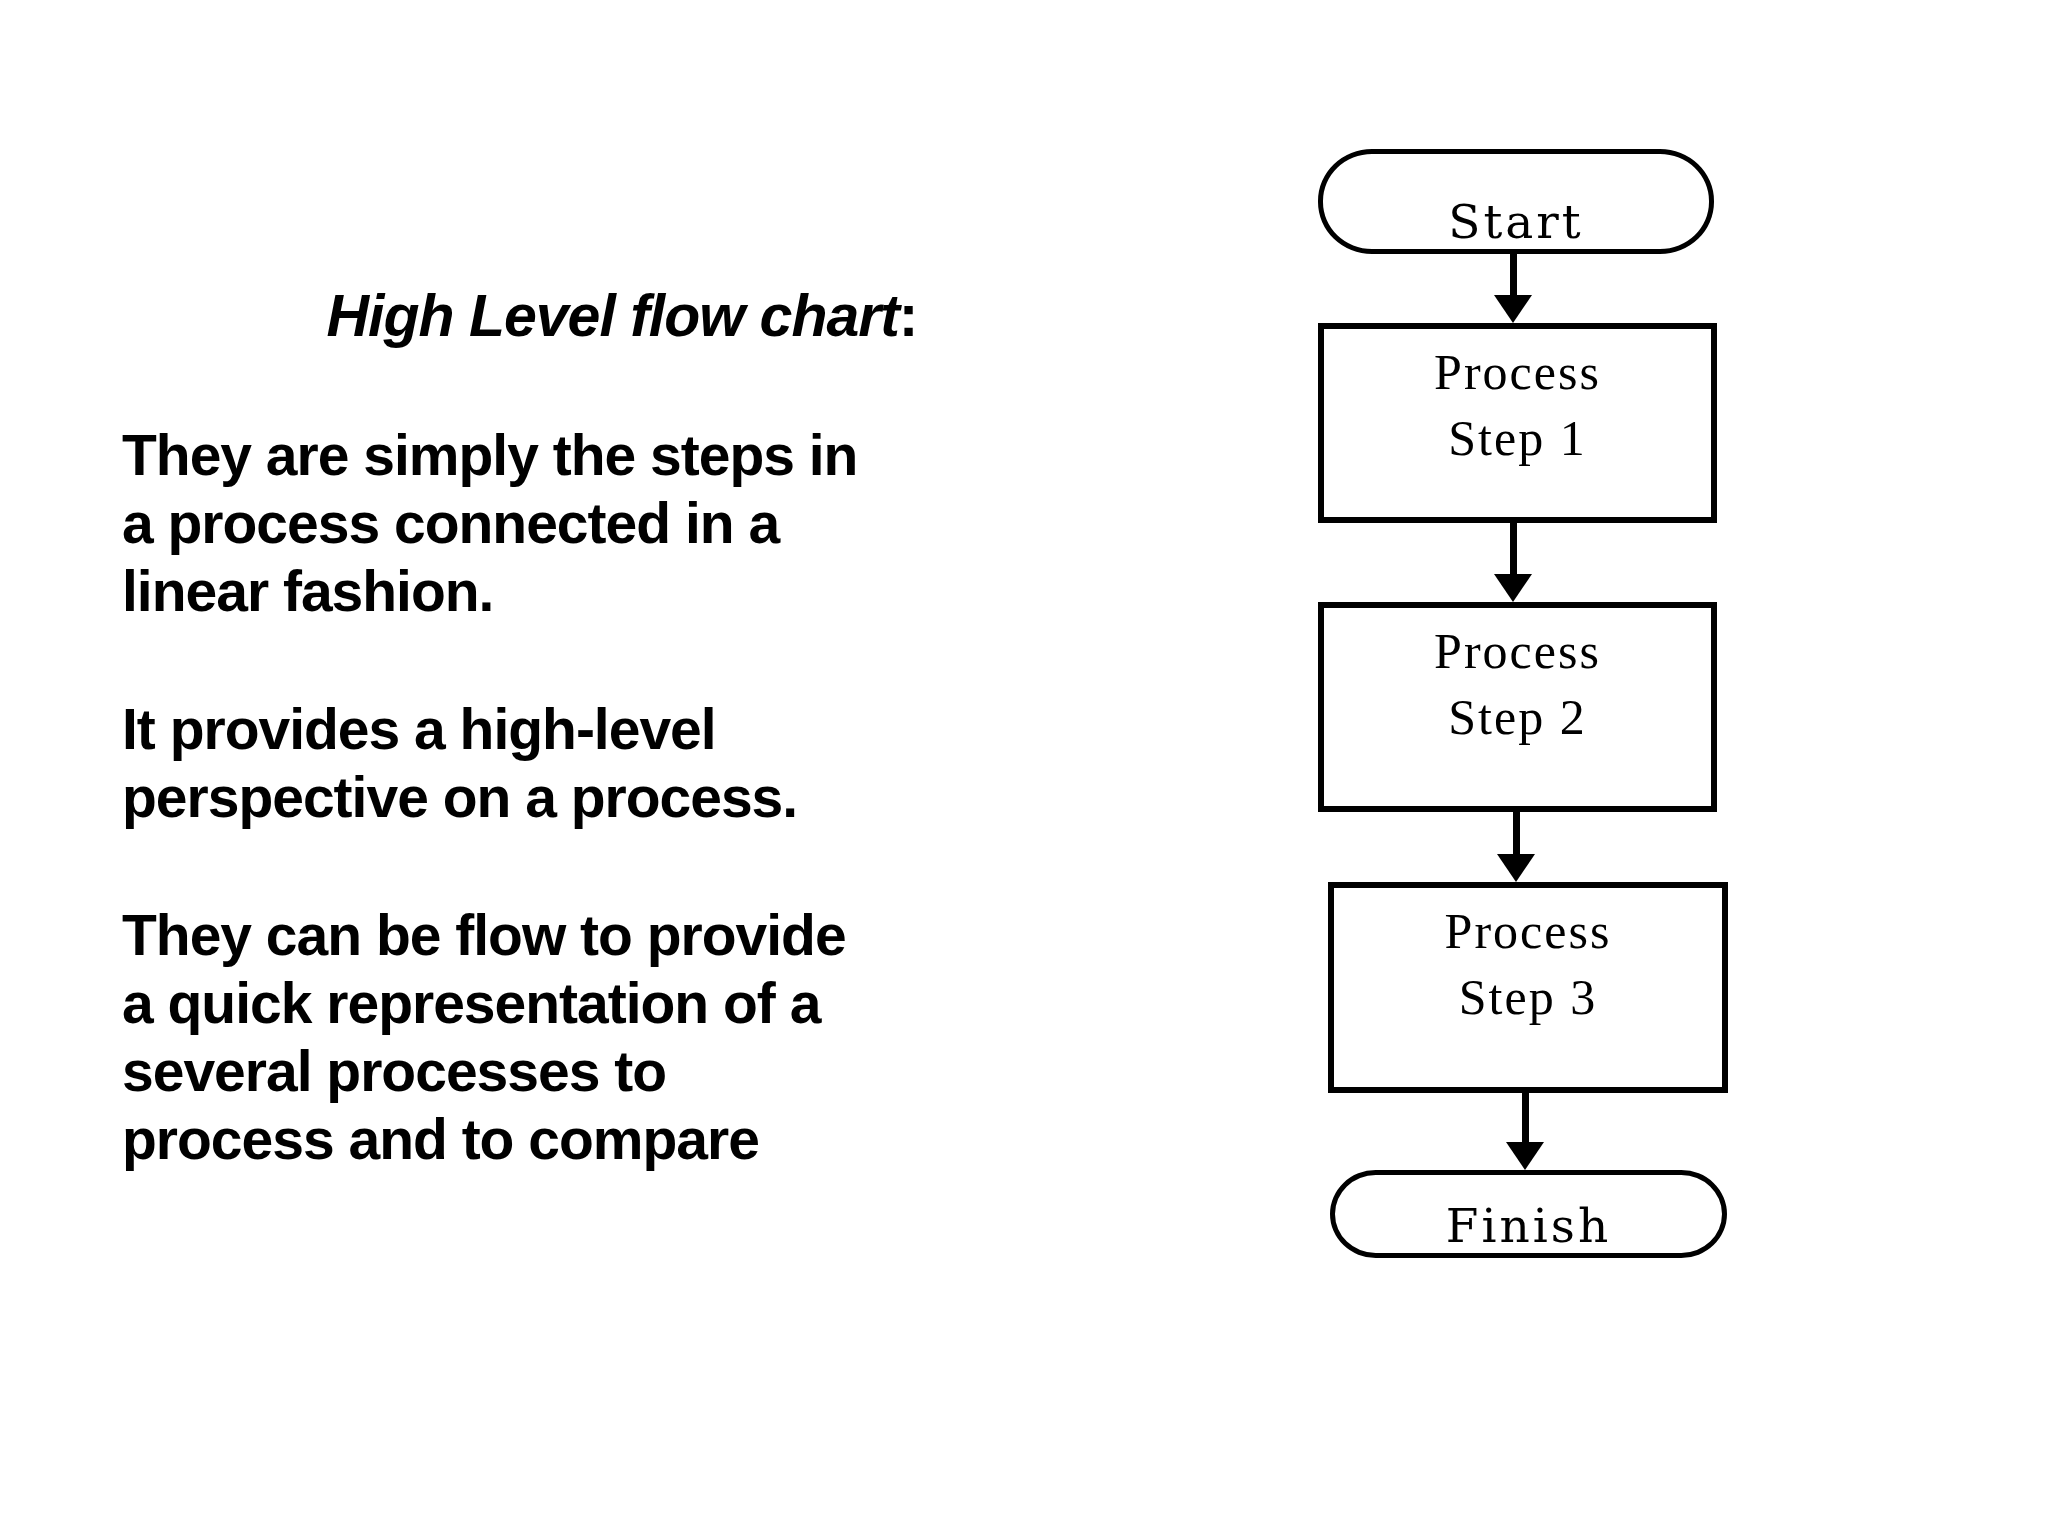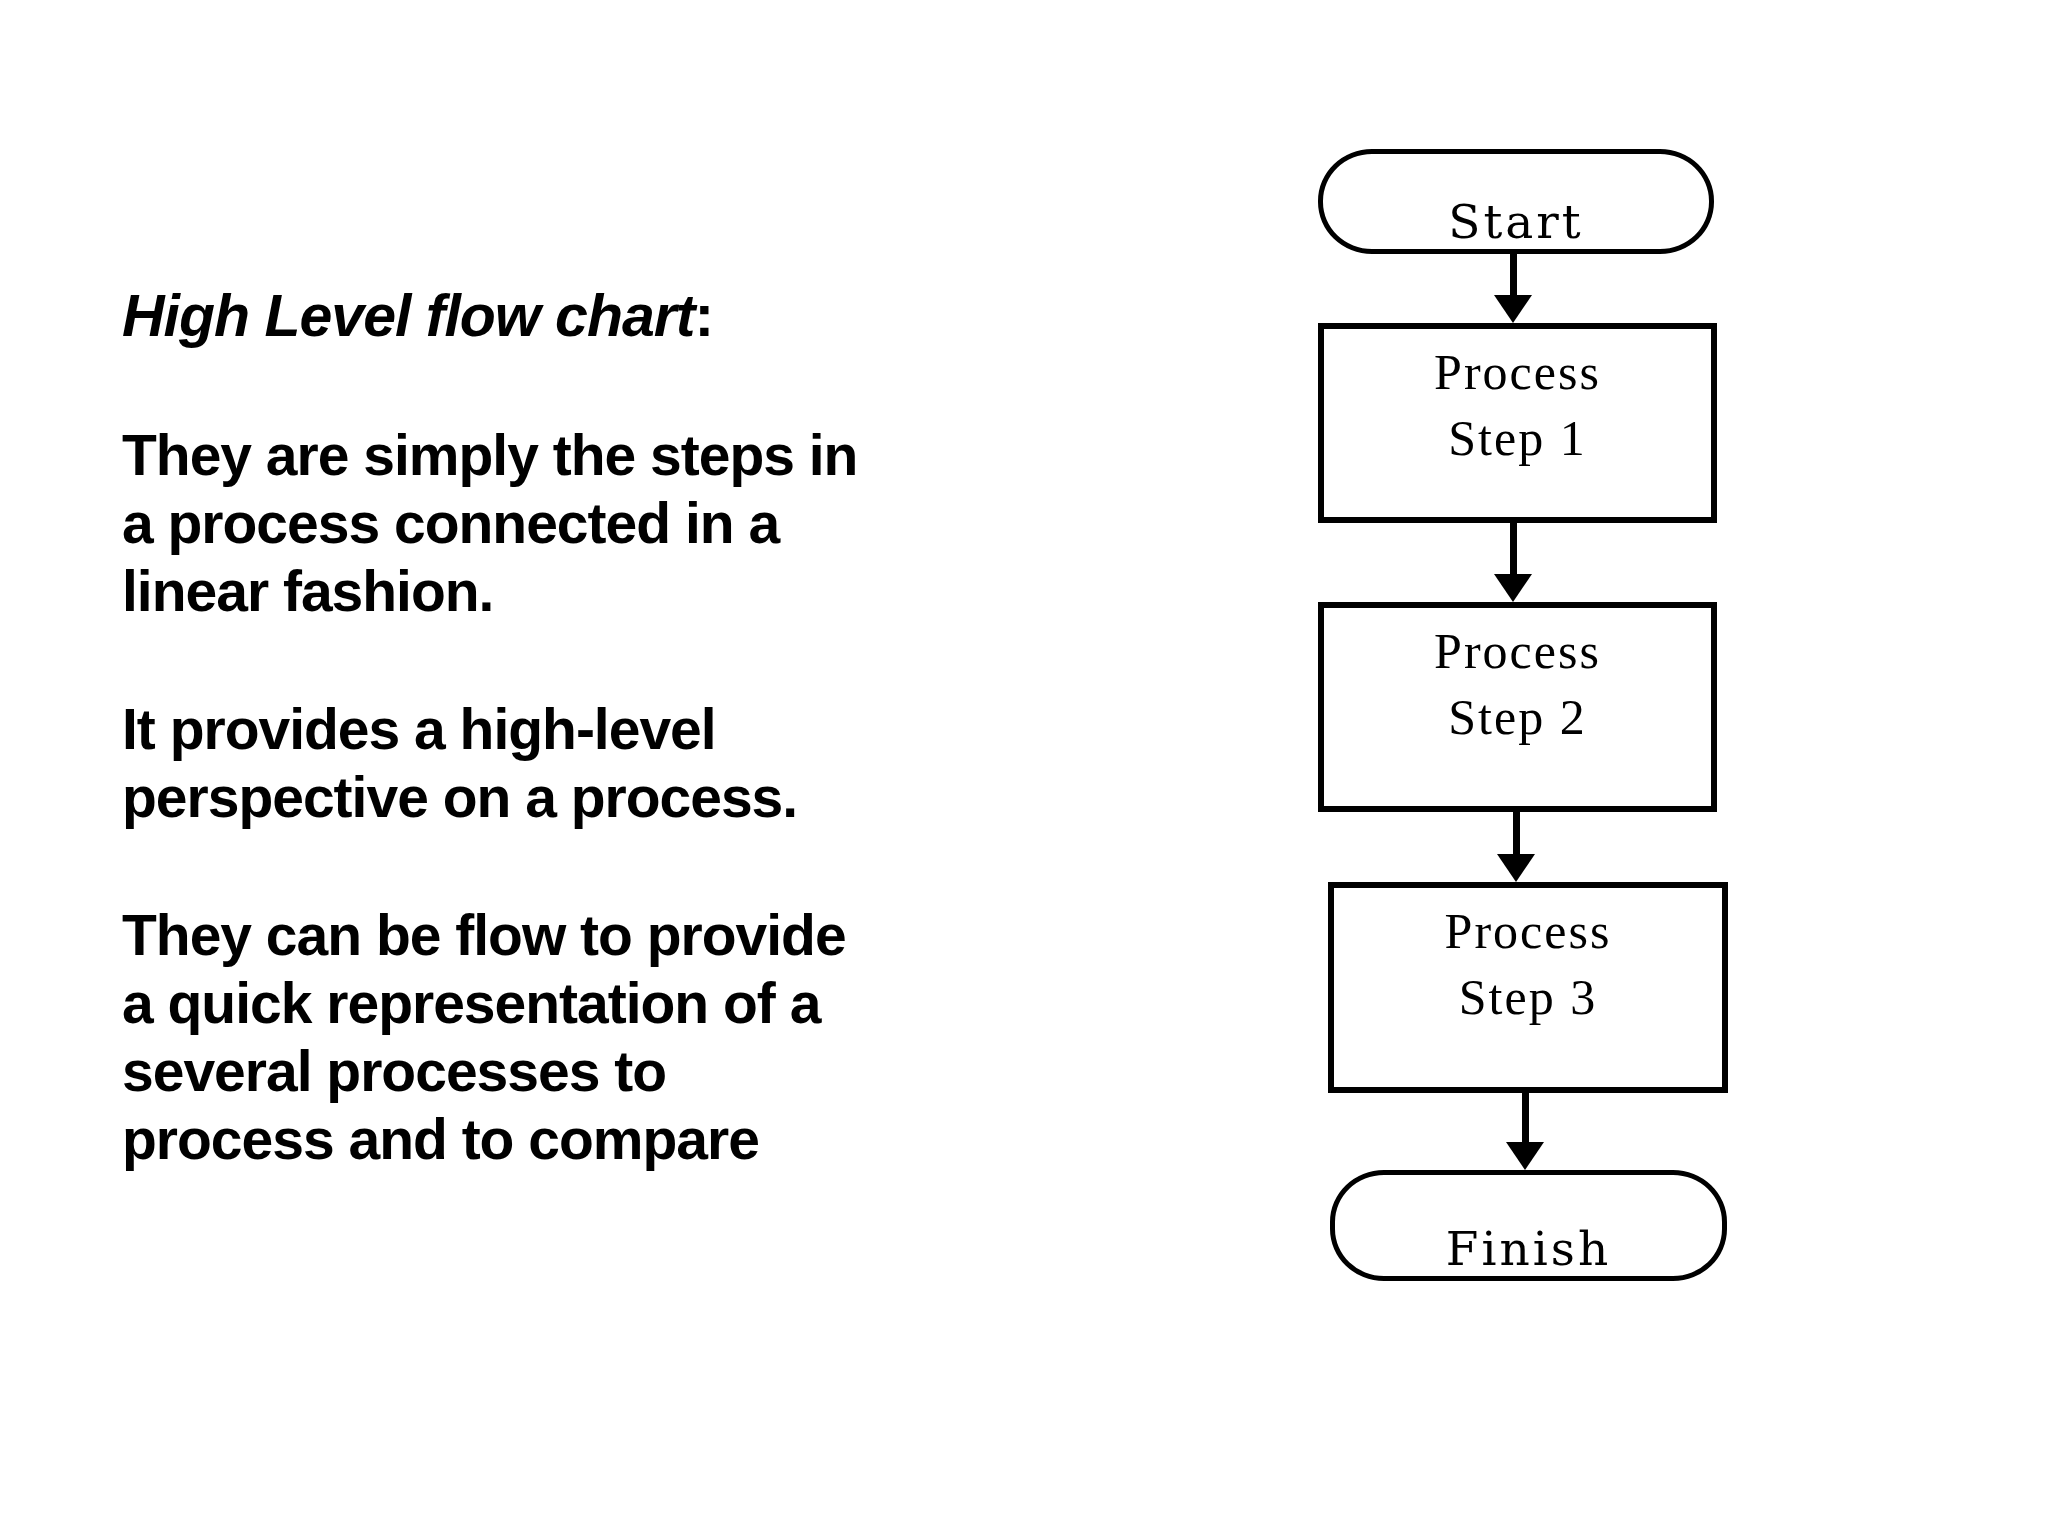--- a/index.html
+++ b/index.html
@@ -25,20 +25,21 @@
     width: 1000px;
     color: #000000;
   }
   .heading {
     font-size: 59px;
     line-height: 70px;
     font-weight: bold;
     font-style: italic;
     letter-spacing: -1px;
     white-space: nowrap;
+    text-align: center;
   }
   .heading .colon { font-style: normal; }
   .para { margin-top: 70px; }
   .para .line {
     font-size: 57px;
     line-height: 68px;
     font-weight: bold;
     letter-spacing: -1px;
     white-space: nowrap;
   }
@@ -156,18 +157,18 @@
     <div class="node process" style="left:10px; top:733px; width:400px; height:211px;">
       <div class="node-line">Process</div>
       <div class="node-line">Step 3</div>
     </div>
 
     <div class="arrow" style="left:185px; top:944px; height:77px;">
       <div class="shaft"></div>
       <div class="head"></div>
     </div>
 
-    <div class="node terminator" style="left:12px; top:1021px; width:397px; height:111px;">
+    <div class="node terminator" style="left:12px; top:1021px; width:397px; height:88px;">
       <span>Finish</span>
     </div>
 
   </div>
 </div>
 
 </body></html>

